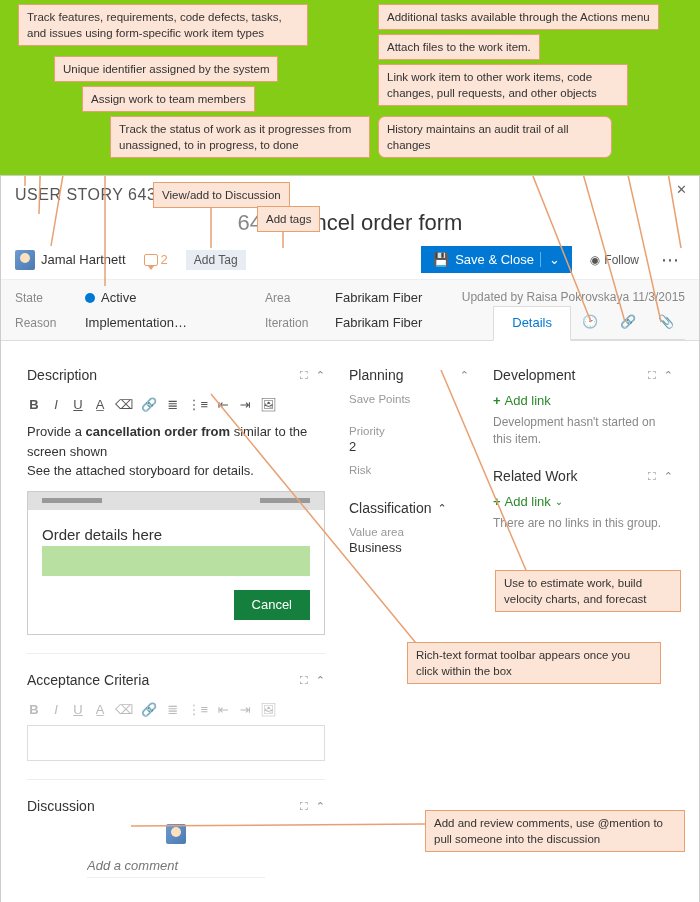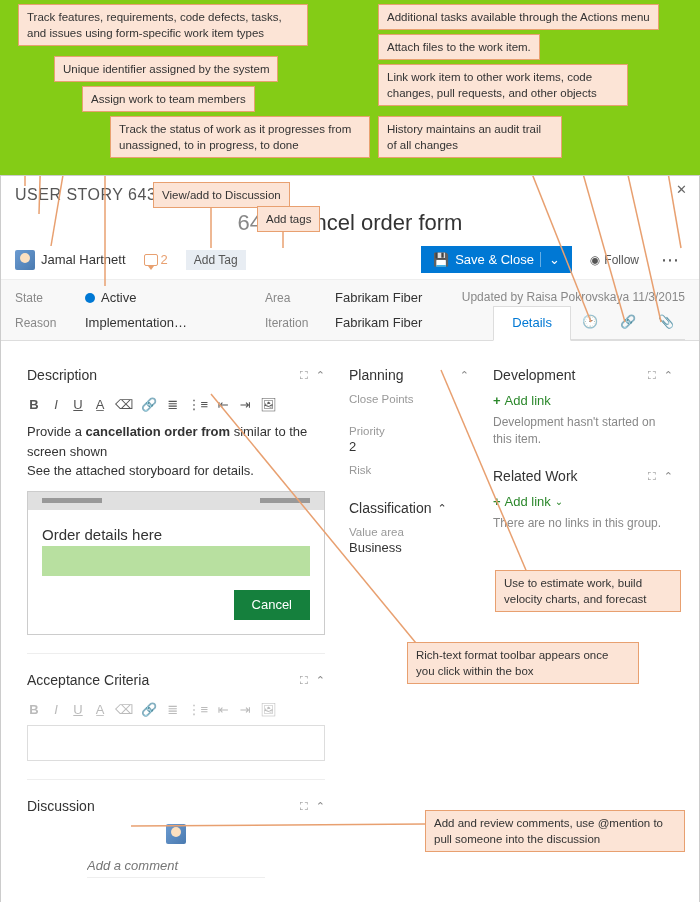--- a/index.html
+++ b/index.html
@@ -105,21 +105,21 @@
 <body>
 
 <div class="callouts">
   <div class="callout" style="top:4px; left:18px; width:290px;">Track features, requirements, code defects, tasks, and issues using form-specific work item types</div>
   <div class="callout" style="top:56px; left:54px;">Unique identifier assigned by the system</div>
   <div class="callout" style="top:86px; left:82px;">Assign work to team members</div>
   <div class="callout" style="top:116px; left:110px; width:260px;">Track the status of work as it progresses from unassigned, to in progress, to done</div>
   <div class="callout" style="top:4px; left:378px;">Additional tasks available through the Actions menu</div>
   <div class="callout" style="top:34px; left:378px;">Attach files to the work item.</div>
   <div class="callout" style="top:64px; left:378px; width:250px;">Link work item to other work items, code changes, pull requests, and other objects</div>
-  <div class="callout" style="top:116px; left:378px; width:184px;">History maintains an audit trail of all changes</div>
+  <div class="callout" style="top:116px; left:378px; width:234px;border-radius:7px;">History maintains an audit trail of all changes</div>
 </div>
 
 <div class="dialog" style="position:relative;">
 
   <svg class="overlay" width="700" height="730">
 
     <line x1="24" y1="-134" x2="24" y2="10" stroke="#e8a070" stroke-width="1.5"></line>
     <line x1="42" y1="-100" x2="38" y2="38" stroke="#e8a070" stroke-width="1.5"></line>
     <line x1="74" y1="-72" x2="50" y2="70" stroke="#e8a070" stroke-width="1.5"></line>
     <line x1="104" y1="-30" x2="104" y2="110" stroke="#e8a070" stroke-width="1.5"></line>
@@ -135,21 +135,21 @@
     <line x1="440" y1="194" x2="530" y2="406" stroke="#e8a070" stroke-width="1.5"></line>
 
     <line x1="210" y1="218" x2="424" y2="478" stroke="#e8a070" stroke-width="1.5"></line>
 
     <line x1="130" y1="650" x2="424" y2="648" stroke="#e8a070" stroke-width="1.5"></line>
   </svg>
 
   <div class="callout" style="position:absolute; top:6px; left:152px; z-index:100;">View/add to Discussion</div>
   <div class="callout" style="position:absolute; top:30px; left:256px; z-index:100;">Add tags</div>
   <div class="callout" style="position:absolute; top:394px; left:494px; width:186px; z-index:100;">Use to estimate work, build velocity charts, and forecast</div>
-  <div class="callout" style="position:absolute; top:466px; left:406px; width:232px; z-index:100;">Rich-text format toolbar appears once you click within the box</div>
+  <div class="callout" style="position:absolute; top:466px; left:406px; width:254px; z-index:100;">Rich-text format toolbar appears once you click within the box</div>
   <div class="callout" style="position:absolute; top:634px; left:424px; width:260px; z-index:100;">Add and review comments, use @mention to pull someone into the discussion</div>
 
   <div class="header">
     <span class="close-x">✕</span>
     <div class="wi-type">USER STORY 643*</div>
     <div class="title-row">
       <span class="wi-id">643</span>
       <span class="wi-title">Cancel order form</span>
     </div>
     <div class="header-controls">
@@ -277,21 +277,21 @@
       <div style="height:40px;"></div>
     </div>
 
     <div class="col-mid">
       <div class="section-hdr">
         <span class="section-title">Planning</span>
         <span class="section-ctrls">
             <span class="caret-up"></span>
           </span>
       </div>
-      <div class="field-label">Close Points</div>
+      <div class="field-label">Save Points</div>
       <div class="field-label" style="margin-top:20px;">Priority</div>
       <div class="field-val">2</div>
       <div class="field-label">Risk</div>
 
       <div class="sub-hdr">
         <span>Classification</span>
         <span class="caret-up" style="font-size:11px;"></span>
       </div>
       <div class="field-label">Value area</div>
       <div class="field-val">Business</div>

